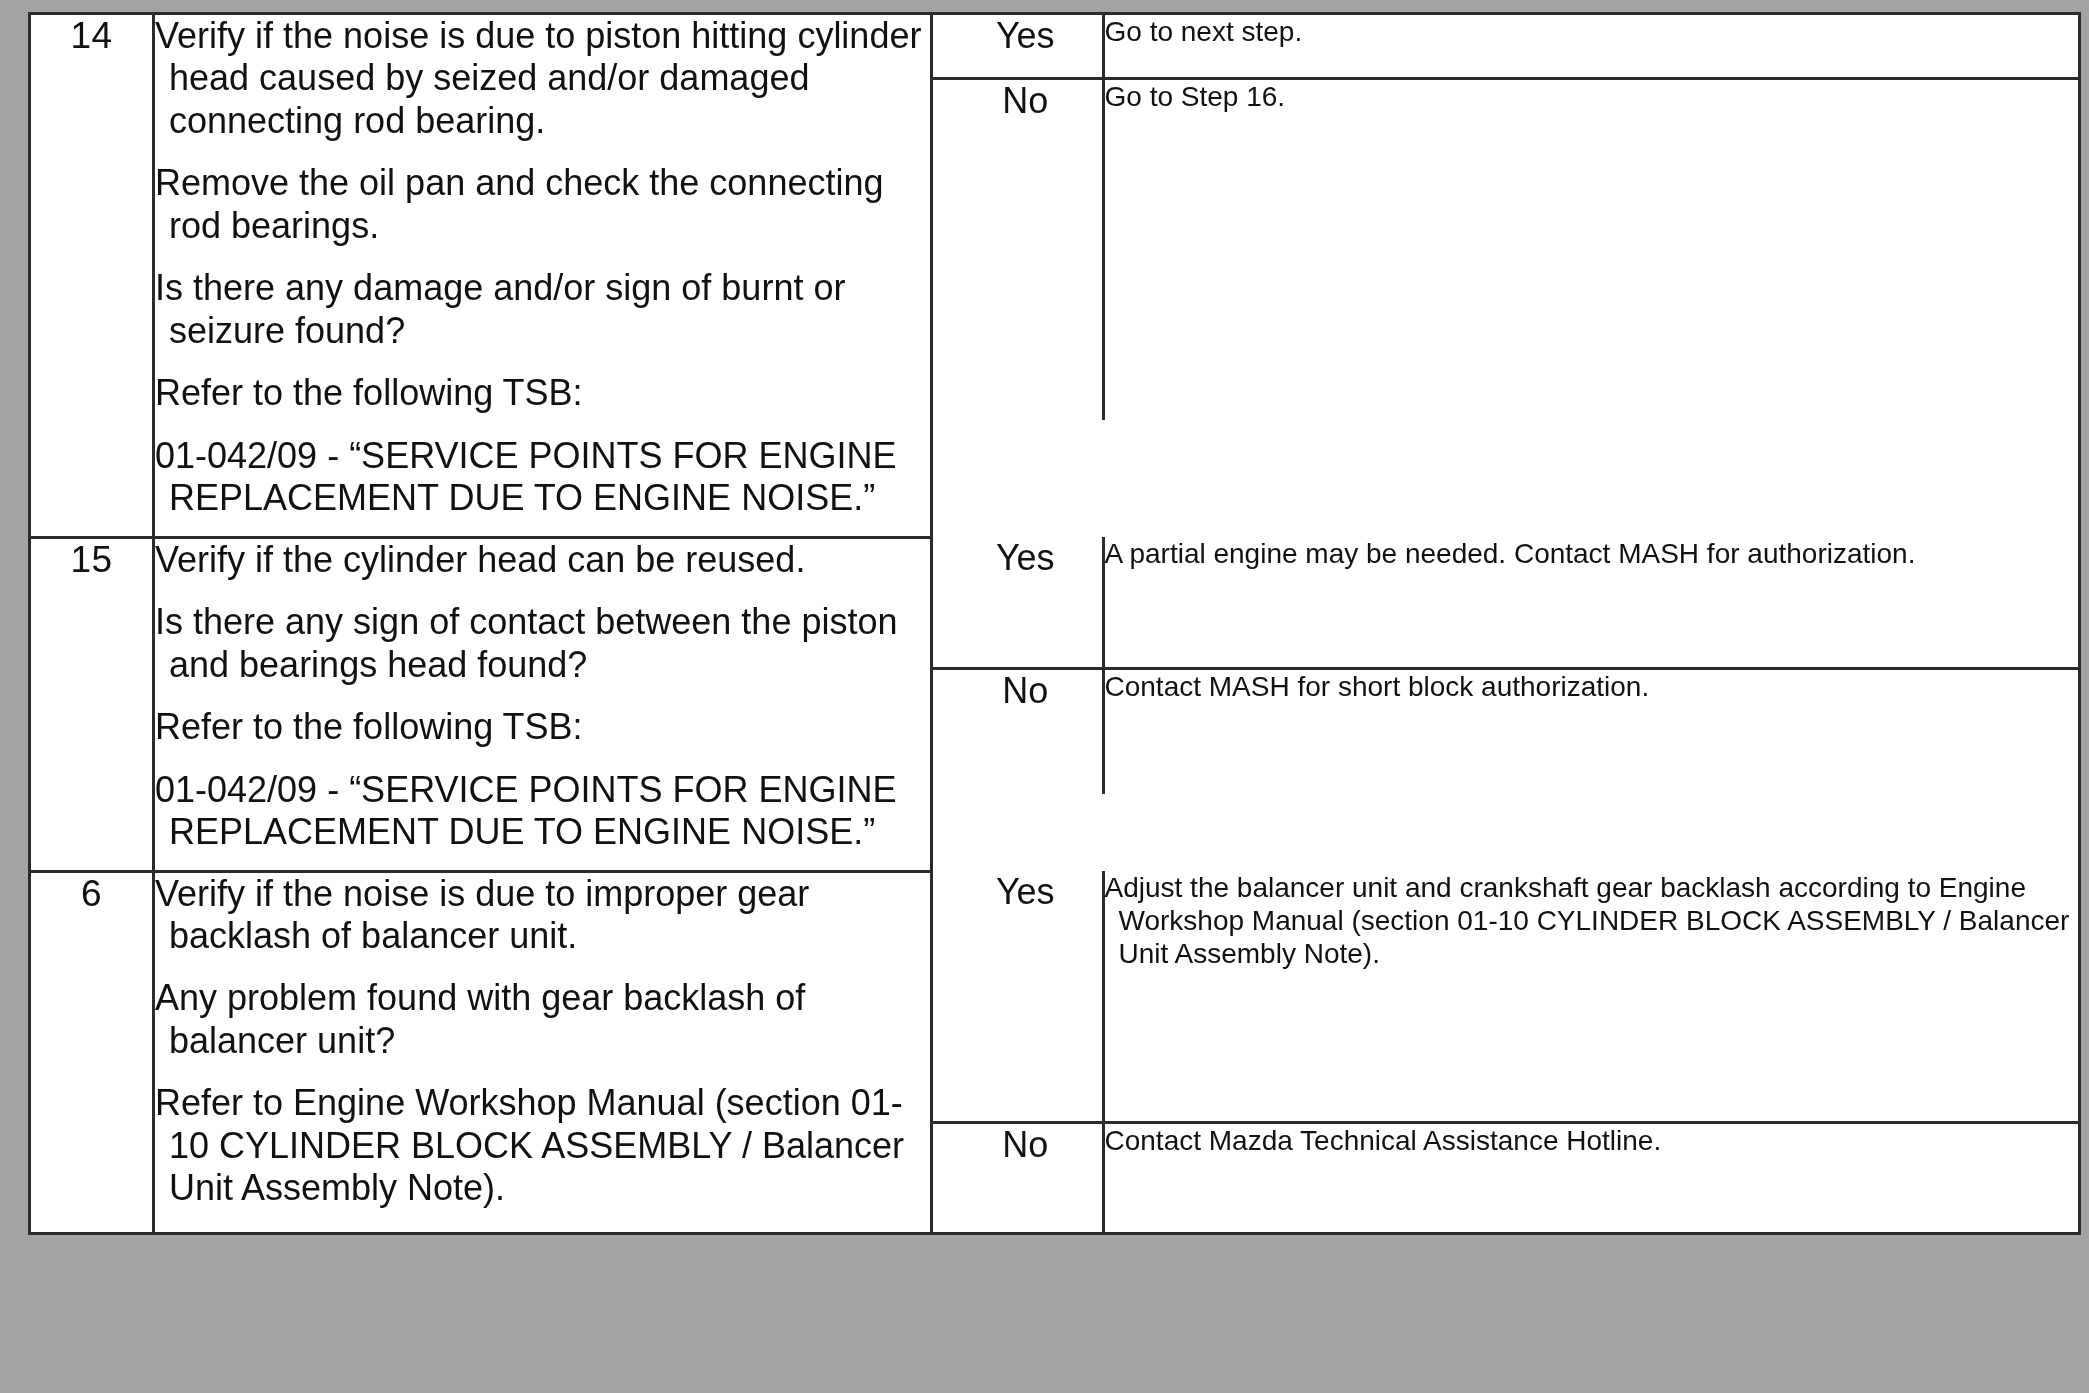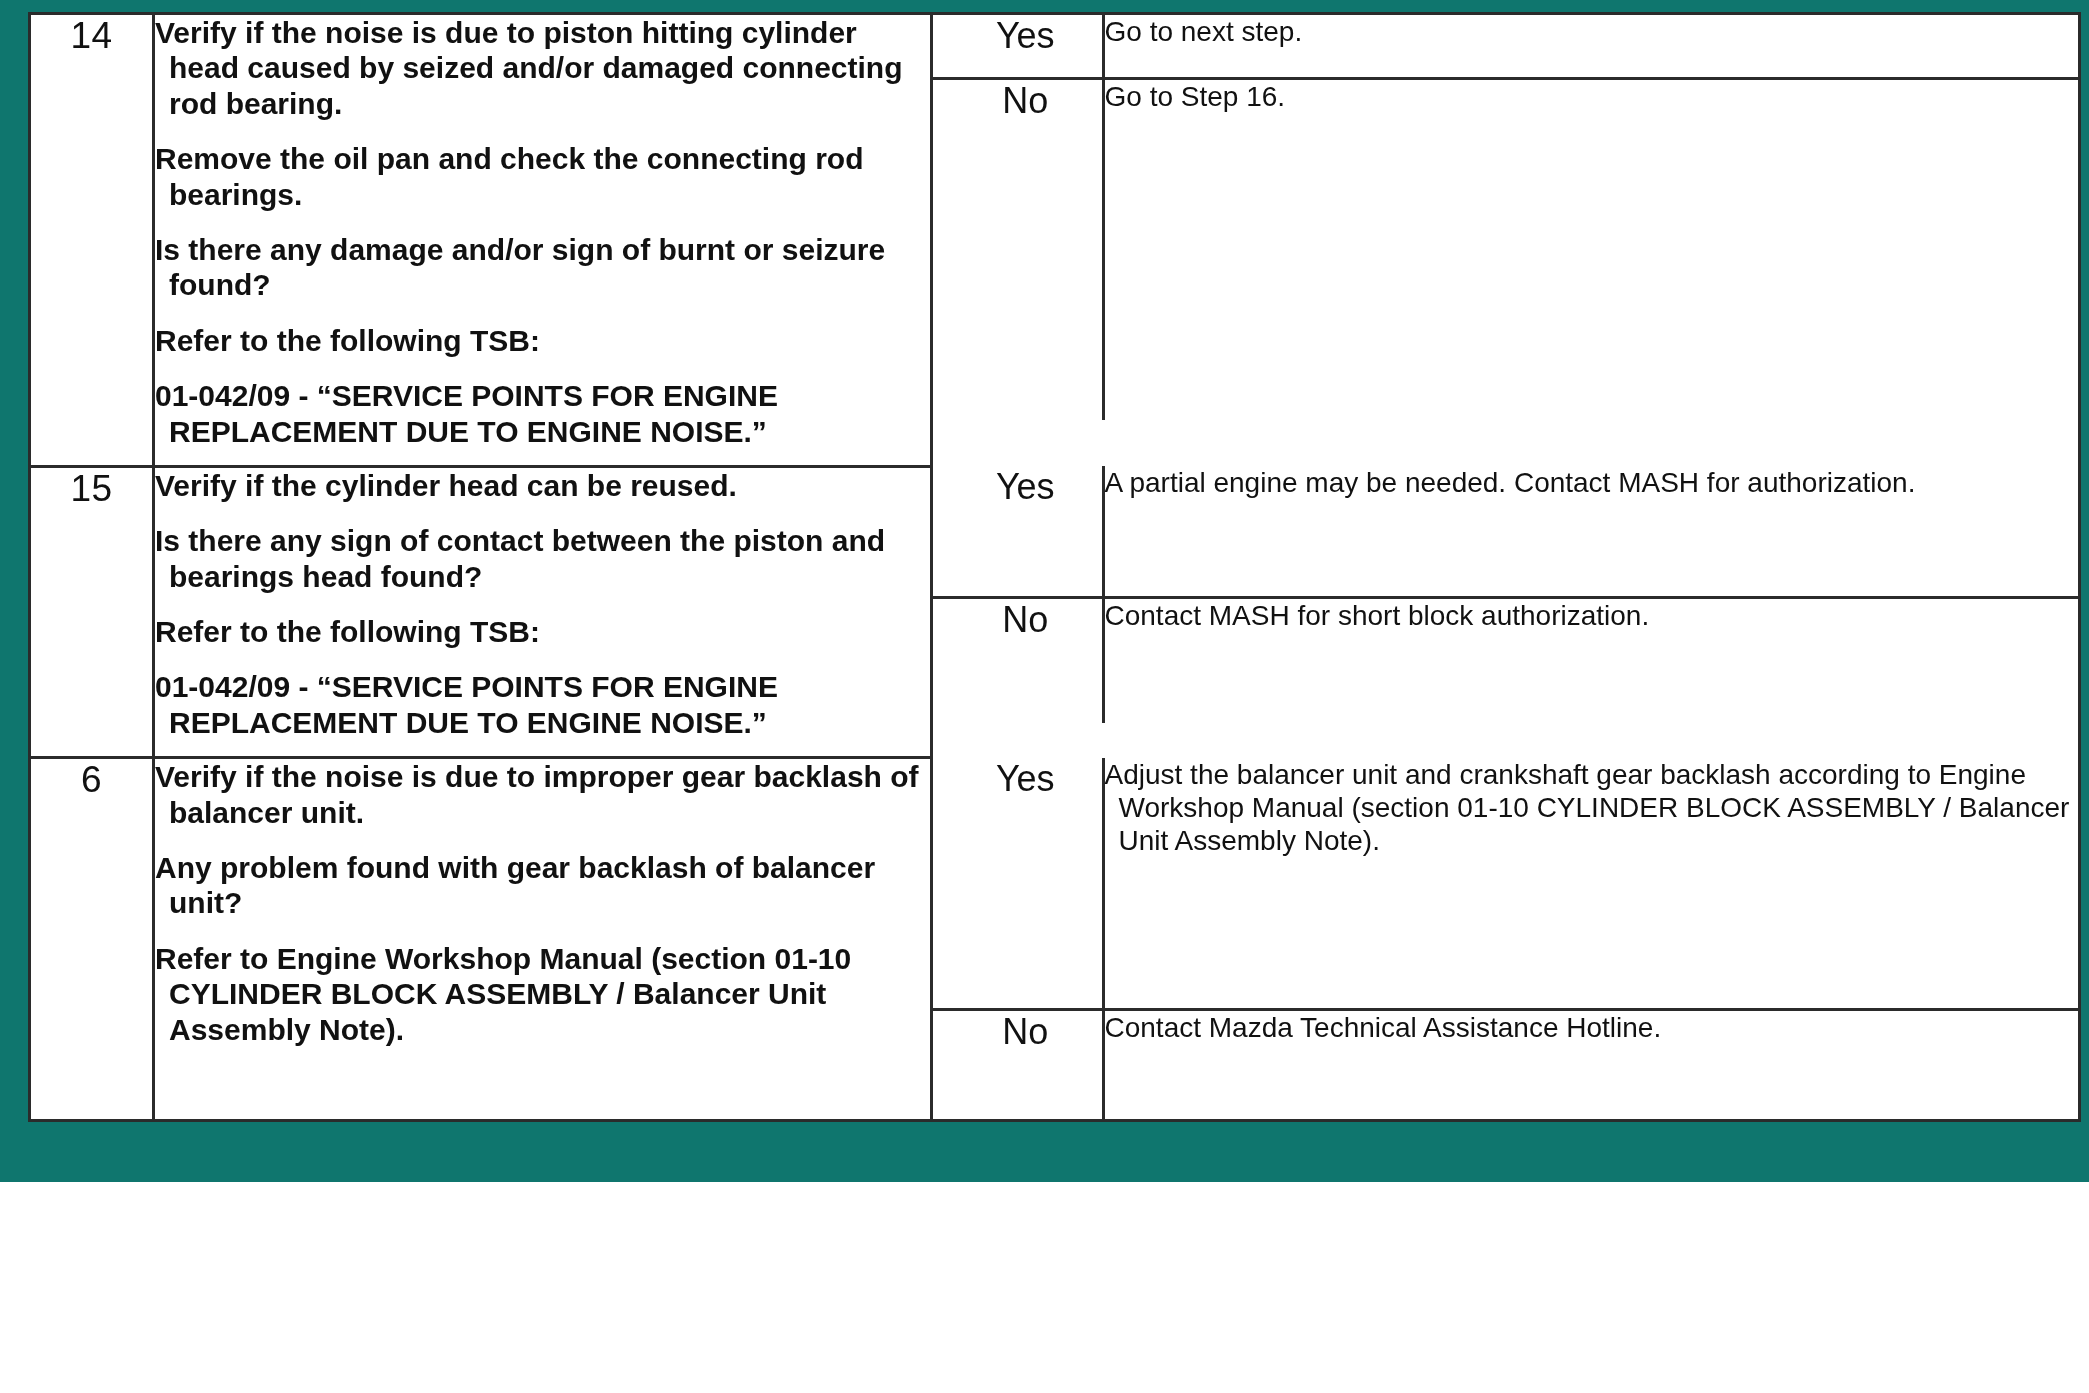--- a/index.html
+++ b/index.html
@@ -12,22 +12,22 @@
     width: 2089px;
     height: 1393px;
     font-family: "Liberation Sans", sans-serif;
     color: #111111;
     -webkit-font-smoothing: antialiased;
   }
 
   .page {
     position: relative;
     width: 2089px;
-    height: 1182px;
-    background: #0f766e;
+    height: 1393px;
+    background: #a3a3a3;
     box-sizing: border-box;
   }
 
   .table-wrap {
     position: absolute;
     left: 28px;
     top: 12px;
     width: 2050px;
     height: 1365px;
   }
@@ -56,23 +56,22 @@
     text-align: center;
     vertical-align: top;
     font-size: 37px;
     line-height: 1.15;
     padding: 18px 0 0 0;
     letter-spacing: 0.5px;
   }
 
   .desc-cell {
     padding: 16px 16px 22px 22px;
-    font-size: 30px;
+    font-size: 36px;
     line-height: 1.18;
-    font-weight: bold;
   }
 
   .yesno-cell {
     text-align: center;
     vertical-align: top;
     font-size: 36px;
     padding: 18px 0 0 0;
     line-height: 1.18;
   }
 

